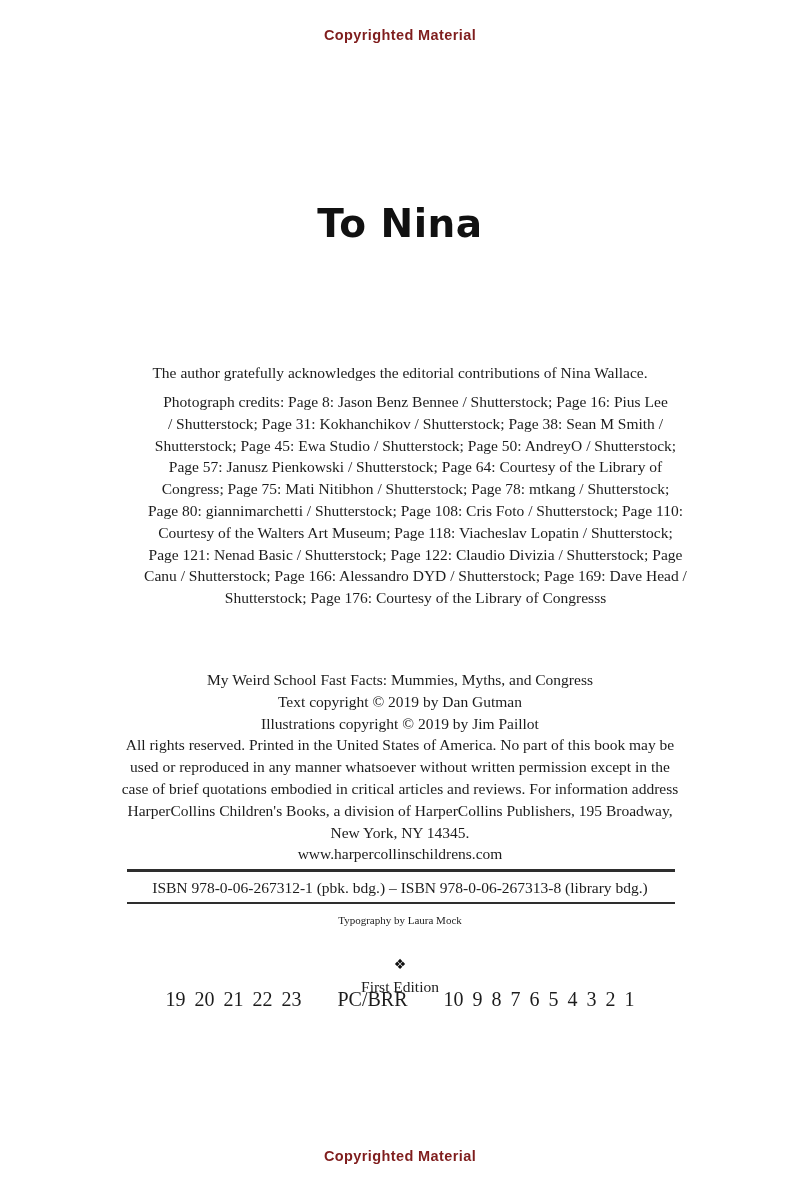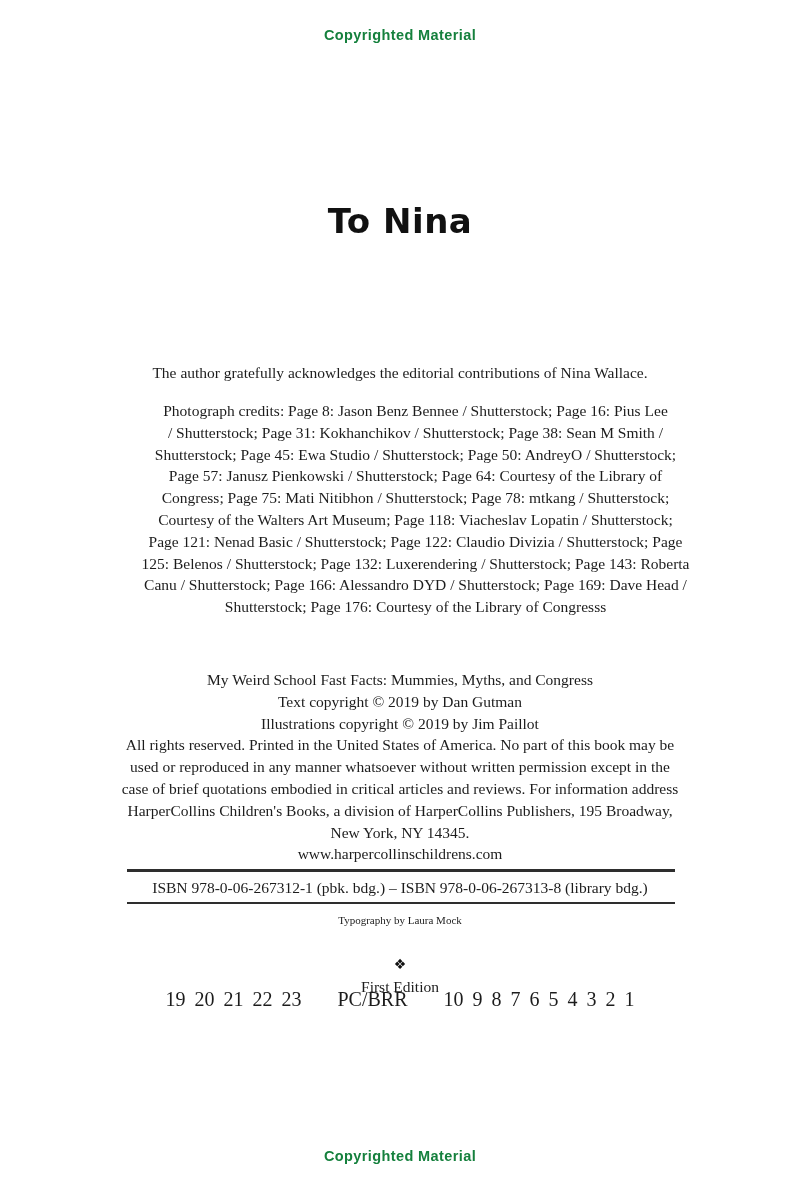--- a/index.html
+++ b/index.html
@@ -21,39 +21,39 @@
     position: absolute;
     left: 0;
     right: 0;
     text-align: center;
   }
   .watermark {
     font-family: "Liberation Sans", sans-serif;
     font-weight: bold;
     font-size: 14.5px;
     letter-spacing: 0.4px;
-    color: #15803d;
+    color: #7f1d1d;
   }
   .wm-top { top: 27px; }
   .wm-bottom { top: 1148px; }
   .dedication {
     top: 201px;
     font-family: "DejaVu Sans", sans-serif;
     font-weight: 800;
-    font-size: 34px;
+    font-size: 39px;
     letter-spacing: 0.5px;
     color: #111111;
   }
   .bodytext {
     font-size: 15.5px;
     line-height: 21.8px;
     color: #1c1c1c;
   }
   .ack { top: 362px; }
-  .credits { top: 400px; padding-left: 31px; }
+  .credits { top: 391px; padding-left: 31px; }
   .copyright { top: 669px; }
   .tline { white-space: nowrap; }
   .rule {
     position: absolute;
     left: 127px;
     width: 548px;
     background: #2e2e2e;
   }
   .rule-top { top: 869px; height: 2.5px; }
   .rule-bottom { top: 902px; height: 1.5px; }
@@ -82,23 +82,23 @@
   <div class="centered dedication">To Nina</div>
 
   <div class="centered bodytext ack">The author gratefully acknowledges the editorial contributions of Nina Wallace.</div>
 
   <div class="centered bodytext credits">
       <div class="tline">Photograph credits: Page 8: Jason Benz Bennee / Shutterstock; Page 16: Pius Lee</div>
       <div class="tline">/ Shutterstock; Page 31: Kokhanchikov / Shutterstock; Page 38: Sean M Smith /</div>
       <div class="tline">Shutterstock; Page 45: Ewa Studio / Shutterstock; Page 50: AndreyO / Shutterstock;</div>
       <div class="tline">Page 57: Janusz Pienkowski / Shutterstock; Page 64: Courtesy of the Library of</div>
       <div class="tline">Congress; Page 75: Mati Nitibhon / Shutterstock; Page 78: mtkang / Shutterstock;</div>
+      <div class="tline">Page 80: giannimarchetti / Shutterstock; Page 108: Cris Foto / Shutterstock; Page 110:</div>
       <div class="tline">Courtesy of the Walters Art Museum; Page 118: Viacheslav Lopatin / Shutterstock;</div>
       <div class="tline">Page 121: Nenad Basic / Shutterstock; Page 122: Claudio Divizia / Shutterstock; Page</div>
-      <div class="tline">125: Belenos / Shutterstock; Page 132: Luxerendering / Shutterstock; Page 143: Roberta</div>
       <div class="tline">Canu / Shutterstock; Page 166: Alessandro DYD / Shutterstock; Page 169: Dave Head /</div>
       <div class="tline">Shutterstock; Page 176: Courtesy of the Library of Congresss</div>
     </div>
 
   <div class="centered bodytext copyright">
       <div class="tline">My Weird School Fast Facts: Mummies, Myths, and Congress</div>
       <div class="tline">Text copyright © 2019 by Dan Gutman</div>
       <div class="tline">Illustrations copyright © 2019 by Jim Paillot</div>
       <div class="tline">All rights reserved. Printed in the United States of America. No part of this book may be</div>
       <div class="tline">used or reproduced in any manner whatsoever without written permission except in the</div>

